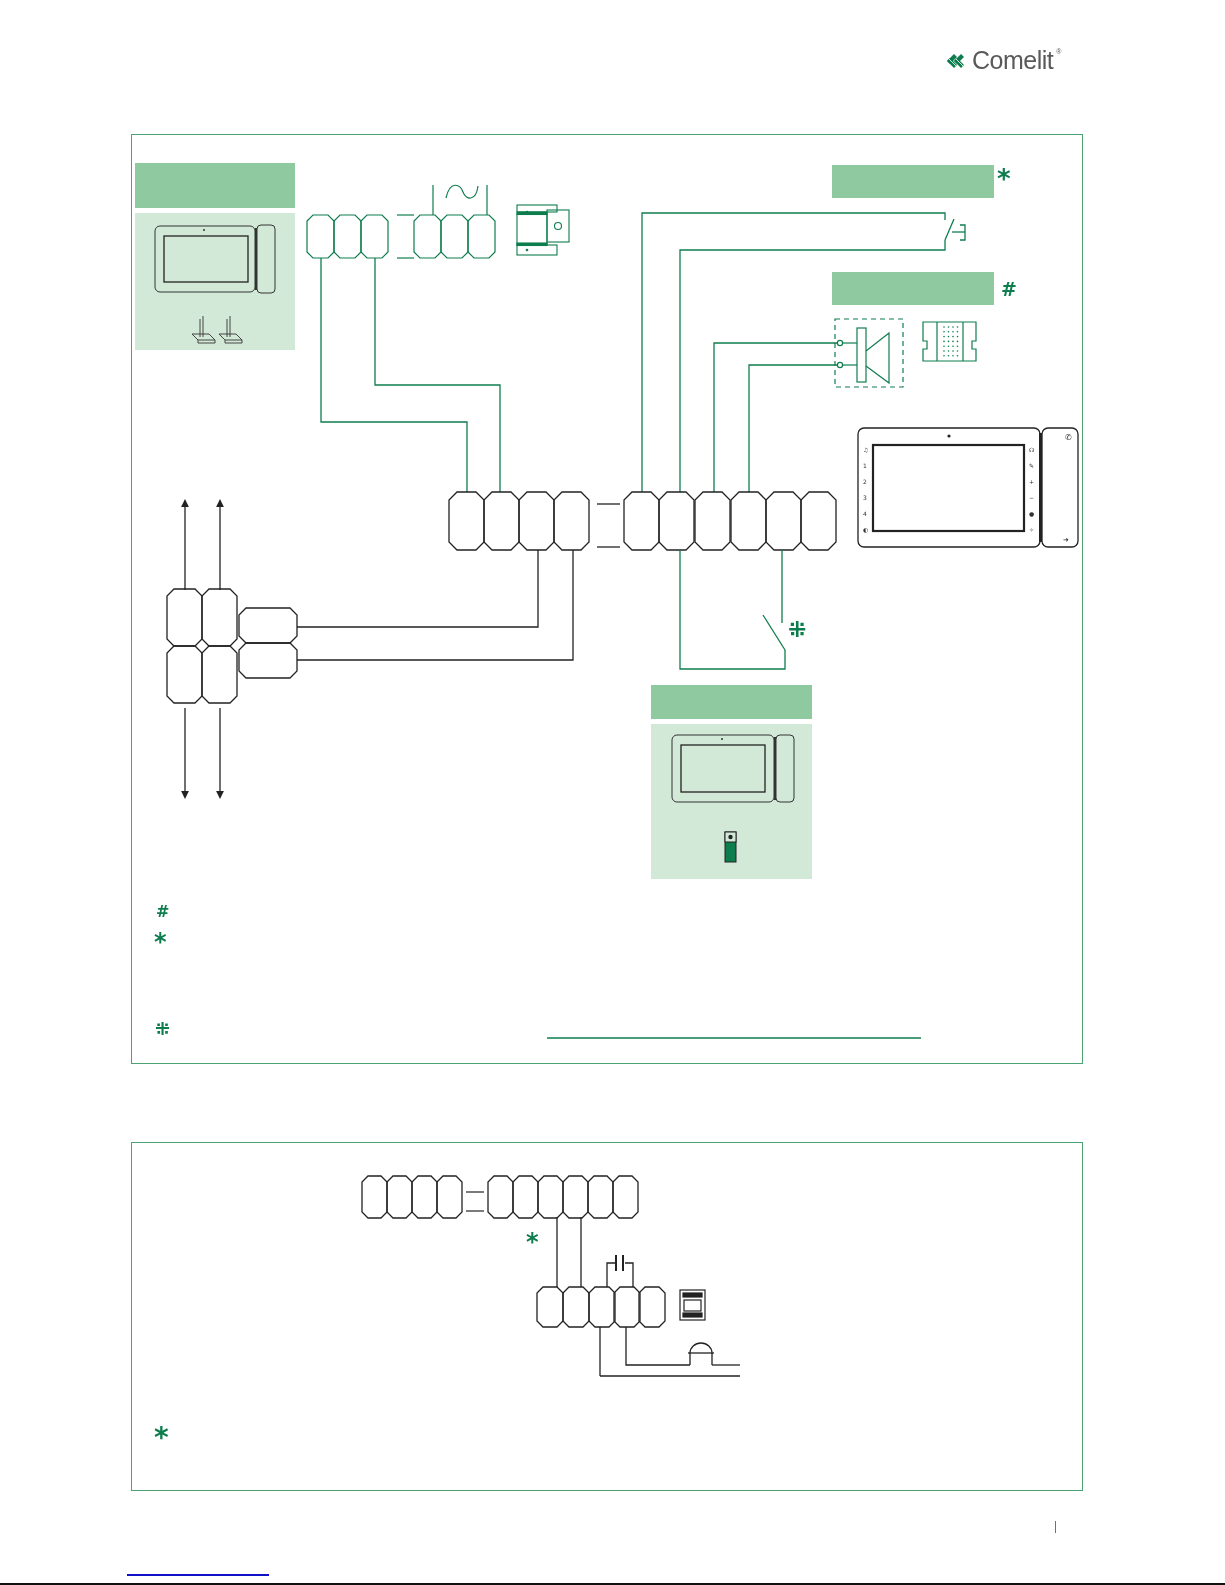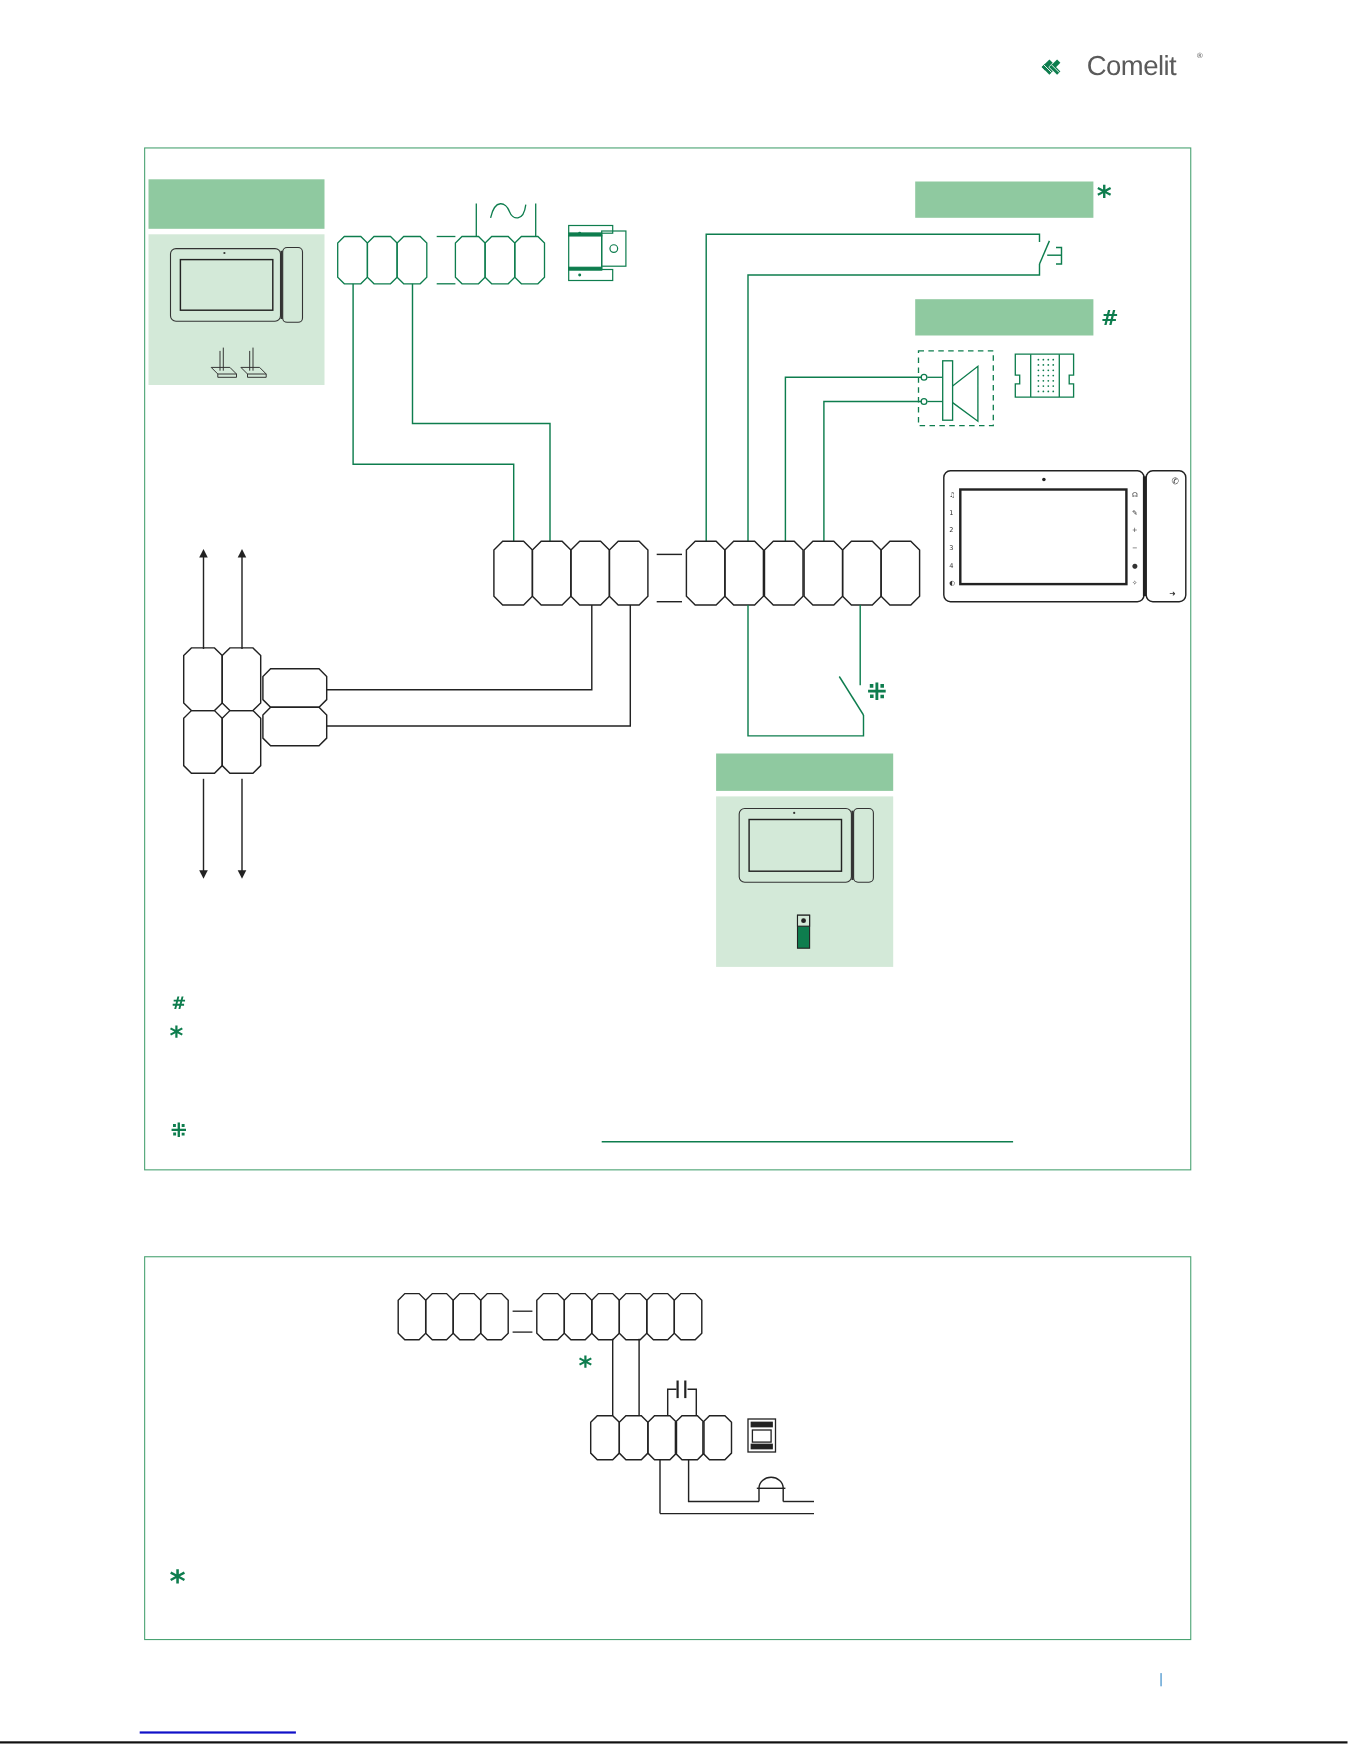--- a/index.html
+++ b/index.html
@@ -1,17 +1,17 @@
 <!DOCTYPE html>
 <html><head>
 <meta charset="utf-8">
 <style>
   html, body { margin:0; padding:0; background:#ffffff; }
   body { width:1225px; height:1585px; position:relative; overflow:hidden; font-family:"Liberation Sans", sans-serif; }
-  .logo { position:absolute; left:945px; top:48px; display:flex; align-items:center; gap:19px; }
+  .logo { position:absolute; left:945px; top:48px; display:flex; align-items:center; gap:3px; }
   .logo-text { font-family:"Liberation Sans", sans-serif; font-size:25px; color:#5a5a5a; letter-spacing:-0.5px; line-height:1; }
   .logo-reg { font-size:7px; color:#5a5a5a; position:relative; top:-9px; }
   .frame { position:absolute; border:1.5px solid #4aa373; box-sizing:border-box; }
   svg { position:absolute; left:0; top:0; }
   .sym { position:absolute; color:#0e7d4e; font-weight:bold; font-family:"DejaVu Sans", sans-serif; line-height:1; }
   .page-mark { position:absolute; left:1055px; top:1521px; width:1px; height:12px; background:#2b84c6; }
   .footer-link { position:absolute; left:127px; top:1574px; width:142px; height:1.5px; background:#1010c8; }
   .footer-rule { position:absolute; left:0; top:1583px; width:1225px; height:2px; background:#111; }
 </style>
 </head>

